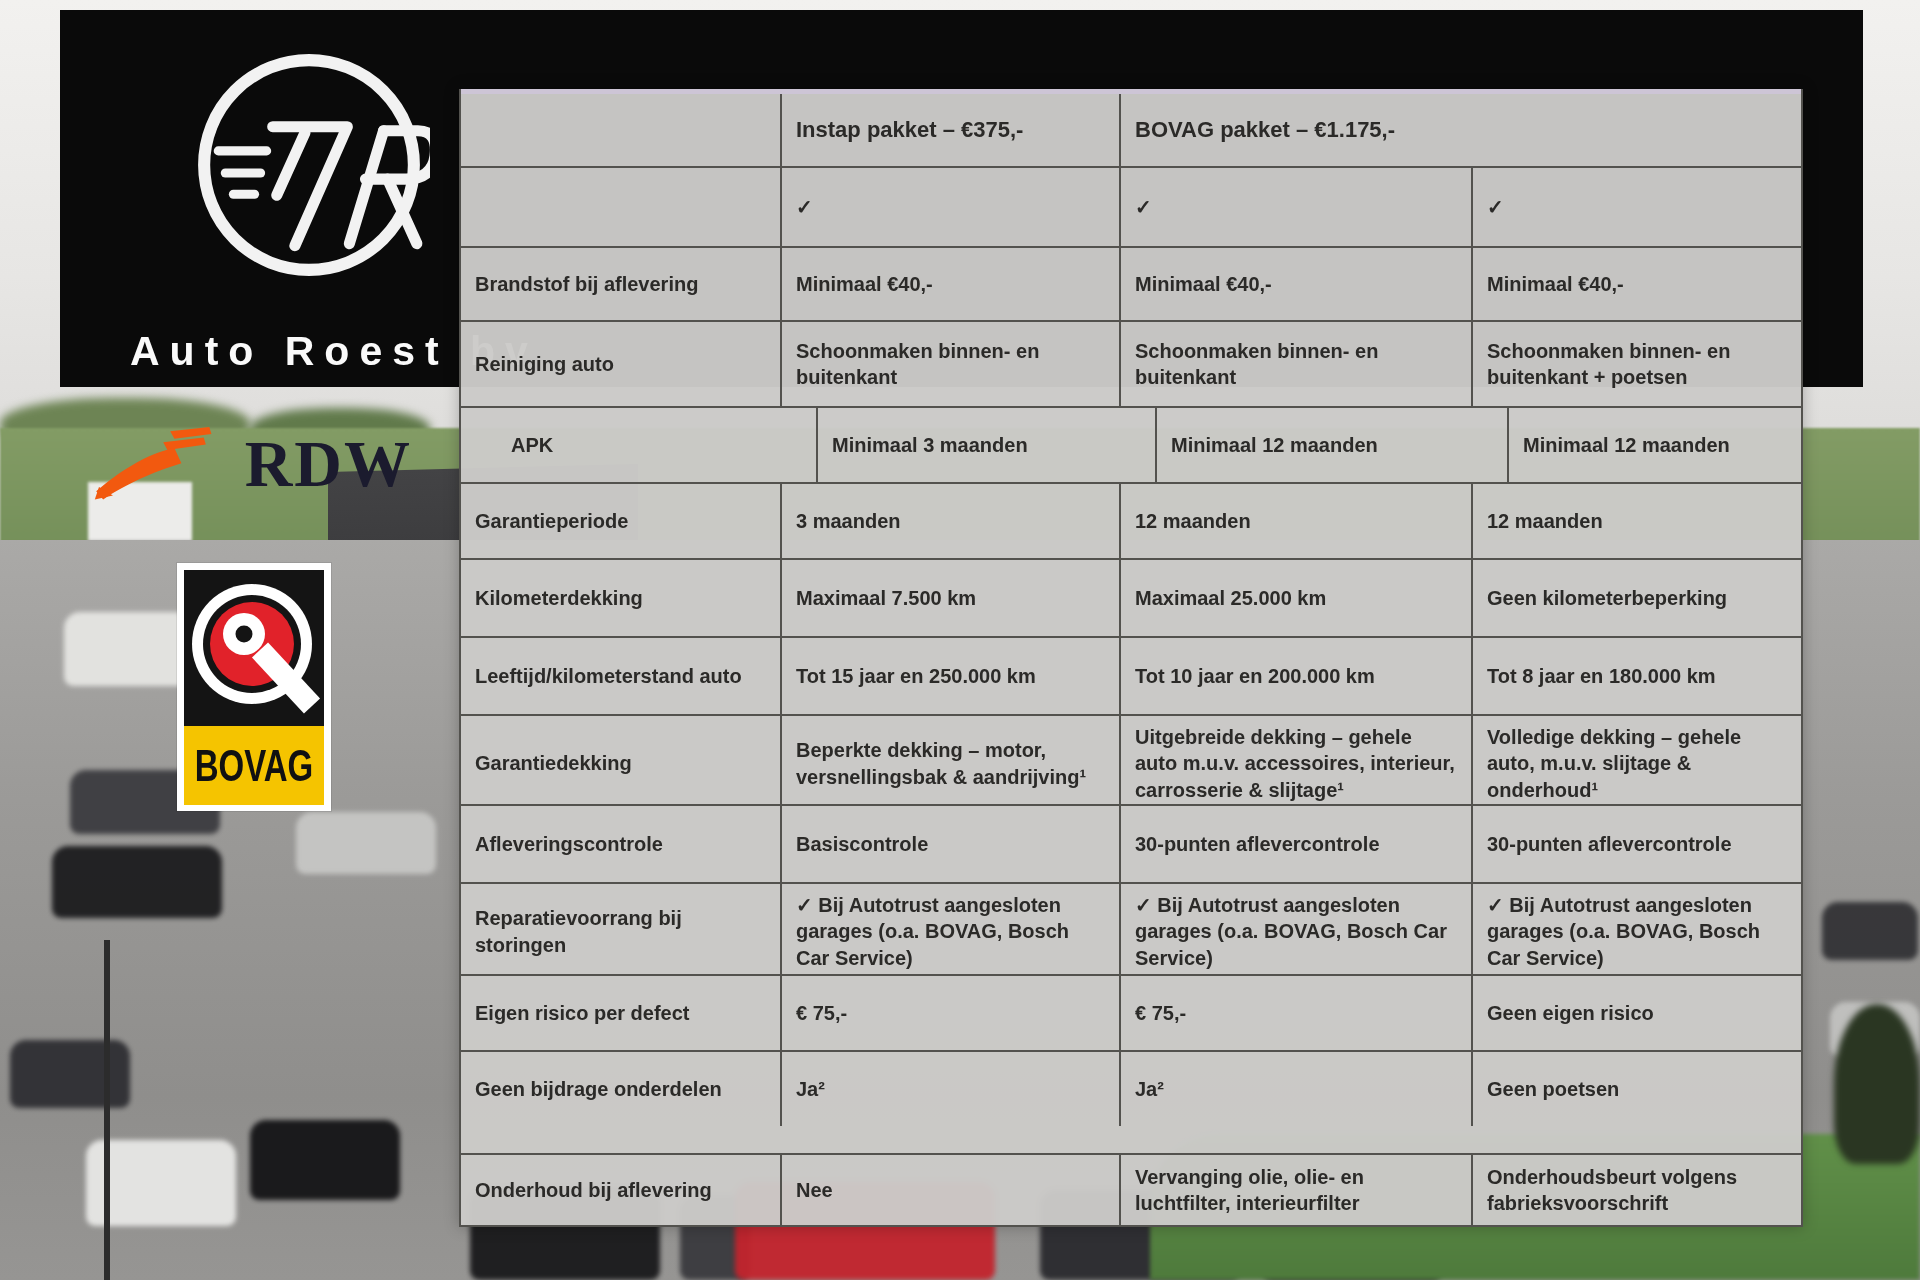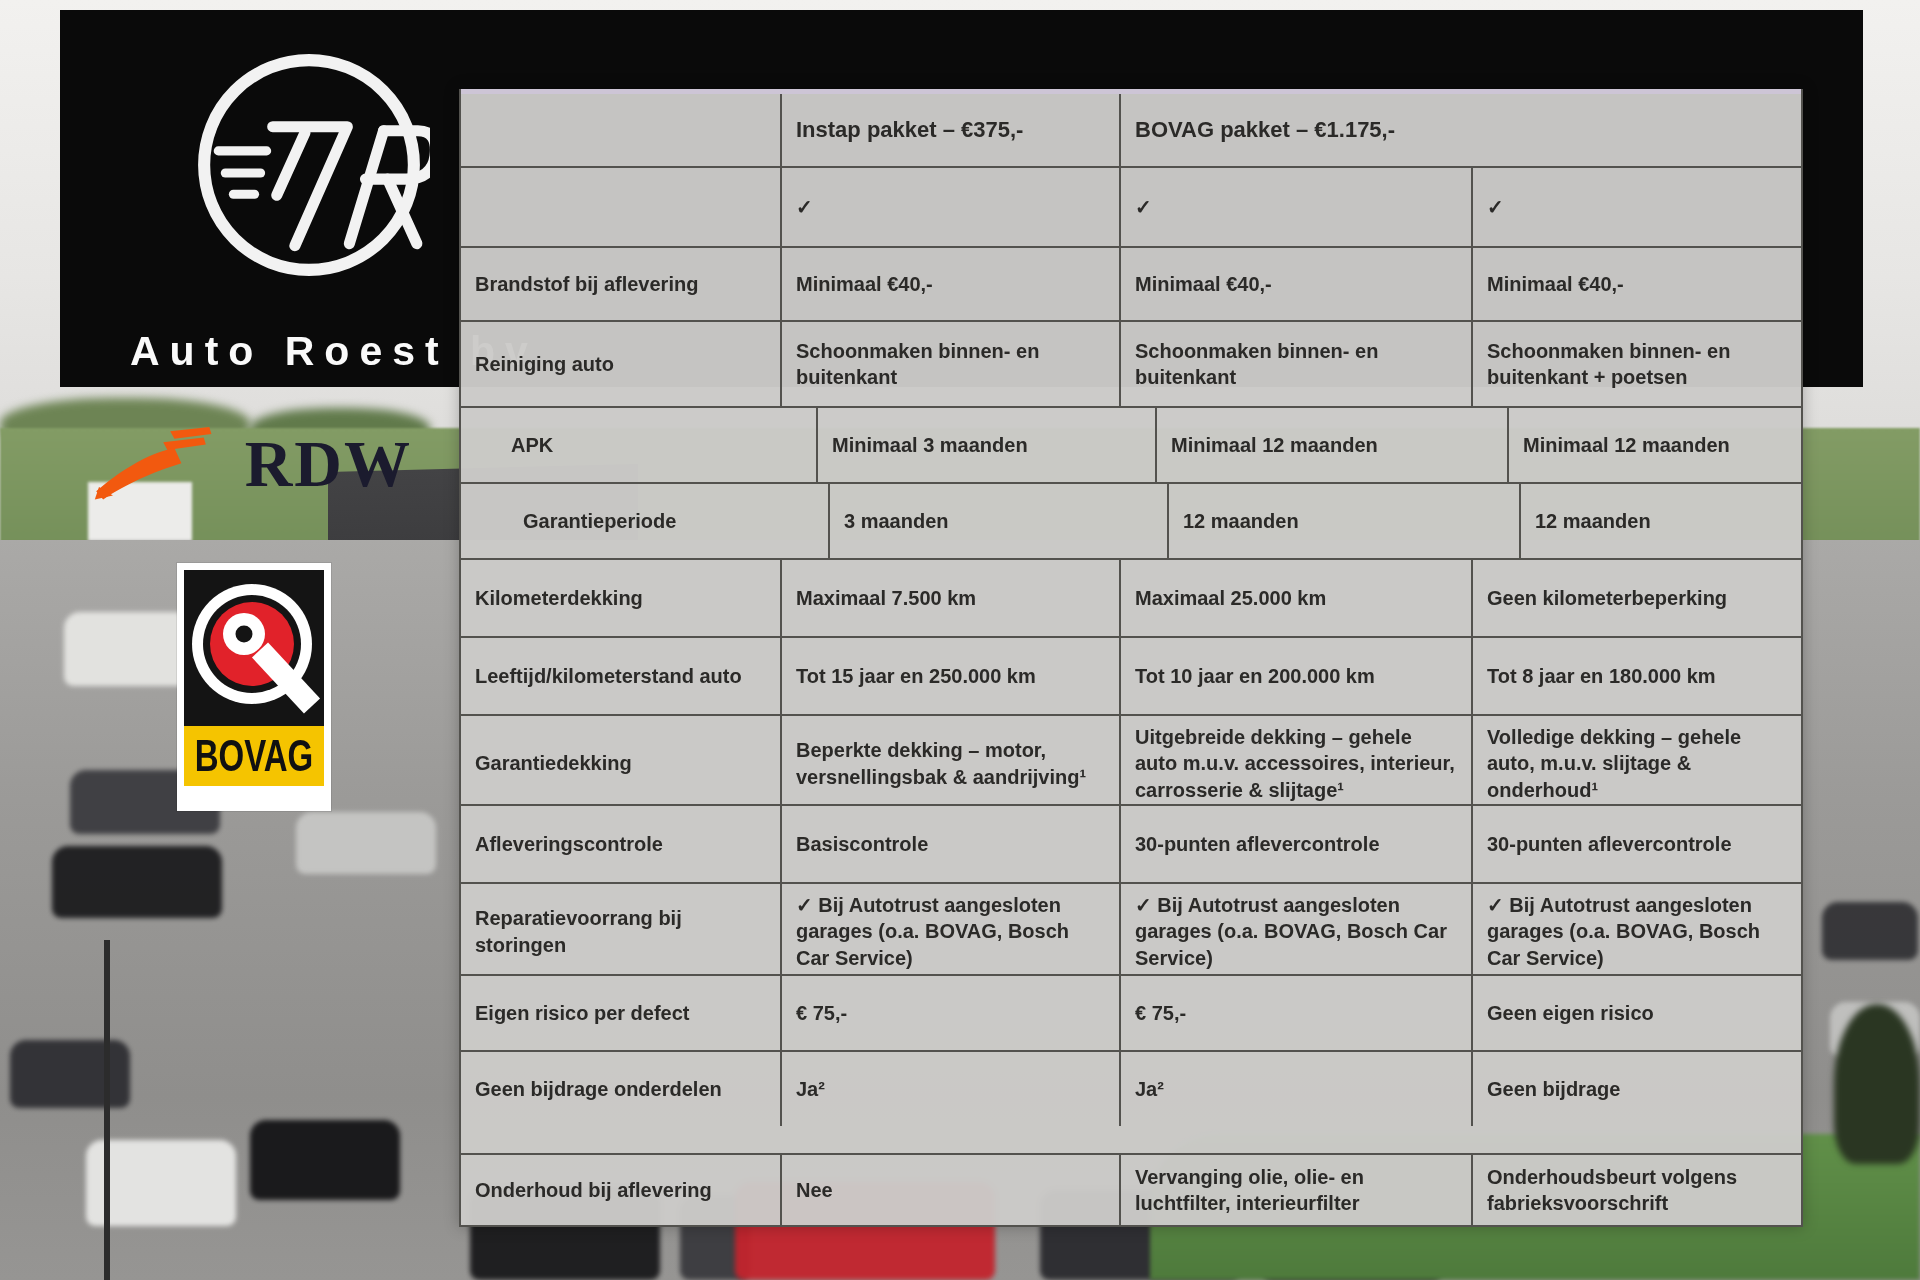--- a/index.html
+++ b/index.html
@@ -34,21 +34,21 @@
   .brand-name{position:absolute;left:70px;top:318px;width:372px;text-align:center;
               color:#fafafa;font-size:41px;font-weight:700;letter-spacing:10px;white-space:nowrap;}
 
   
   .rdw{position:absolute;left:92px;top:408px;width:320px;height:112px;display:flex;align-items:center;}
   .rdw-word{font-family:"Liberation Serif",serif;font-weight:700;font-size:66px;color:#1b1b2e;
             letter-spacing:2px;margin-left:20px;}
   .bovag{position:absolute;left:177px;top:563px;width:154px;height:248px;background:#fff;
          padding:0;box-shadow:0 0 0 1px rgba(0,0,0,.08);}
   .bovag-top{position:absolute;left:7px;top:7px;width:140px;height:156px;}
-  .bovag-bottom{position:absolute;left:7px;top:163px;width:140px;height:60px;background:#f5c400;
+  .bovag-bottom{position:absolute;left:7px;top:163px;width:140px;height:79px;background:#f5c400;
                 display:flex;align-items:center;justify-content:center;}
   .bovag-word{font-weight:700;font-size:33px;color:#111;transform:scaleY(1.35);letter-spacing:0px;}
   .bosch{position:absolute;left:158px;top:880px;width:200px;height:198px;background:#48a0d8;
          border-radius:10px;overflow:hidden;}
   .bosch-shield{position:absolute;left:0;top:0;width:200px;height:198px;background:#fff;
                 clip-path:polygon(5% 7%,95% 7%,95% 63%,50% 91%,5% 63%);}
   .bosch-word{position:absolute;left:0;top:22px;width:200px;text-align:center;
               color:#e30613;font-size:45px;font-weight:700;letter-spacing:1px;}
   .service-word{position:absolute;left:0;top:72px;width:200px;text-align:center;
                 color:#266b74;font-size:44px;font-weight:700;}
@@ -59,21 +59,21 @@
              background:rgba(203,202,200,.97);border:2px solid #53524e;border-top:none;
              box-shadow:0 0 14px rgba(0,0,0,.25);}
   .top-strip{height:5px;background:#cdc5d6;}
   .trow{display:grid;grid-template-columns:319px 339px 352px 330px;border-top:2px solid #53524e;}
   .trow.first{border-top:none;}
   .cell{display:flex;align-items:center;padding:8px 16px 8px 14px;
         font-weight:700;font-size:20px;line-height:1.32;color:#2b2a28;box-sizing:border-box;}
   .cell + .cell{border-left:2px solid #53524e;}
   .cell.hdr{font-size:22px;}
   .hr{height:72px;} .c0{height:78px;} .c1{height:72px;} .c2{height:84px;}
-  .c3{height:74px;padding-left:36px;} .c4{height:74px;padding-left:48px;} .c5{height:76px;} .c6{height:76px;}
+  .c3{height:74px;padding-left:36px;} .c4{height:74px;} .c5{height:76px;} .c6{height:76px;}
   .c7{height:88px;} .c8{height:76px;} .c9{height:90px;} .c10{height:74px;}
   .c11{height:74px;} .c12{height:70px;margin-top:27px;}
 </style>
 </head>
 <body>
 
 <div class="canvas">
 
   <div class="photo">
     <div class="sky"></div>
@@ -234,21 +234,21 @@
       <div class="cell">Eigen risico per defect</div>
       <div class="cell">€ 75,-</div>
       <div class="cell">€ 75,-</div>
       <div class="cell">Geen eigen risico</div>
     </div>
 
     <div class="trow c11">
       <div class="cell">Geen bijdrage onderdelen</div>
       <div class="cell">Ja²</div>
       <div class="cell">Ja²</div>
-      <div class="cell">Geen bijdrage</div>
+      <div class="cell">Geen poetsen</div>
     </div>
 
     <div class="trow c12">
       <div class="cell">Onderhoud bij aflevering</div>
       <div class="cell">Nee</div>
       <div class="cell">Vervanging olie, olie- en luchtfilter, interieurfilter</div>
       <div class="cell">Onderhoudsbeurt volgens fabrieksvoorschrift</div>
     </div>
   </div>
 

